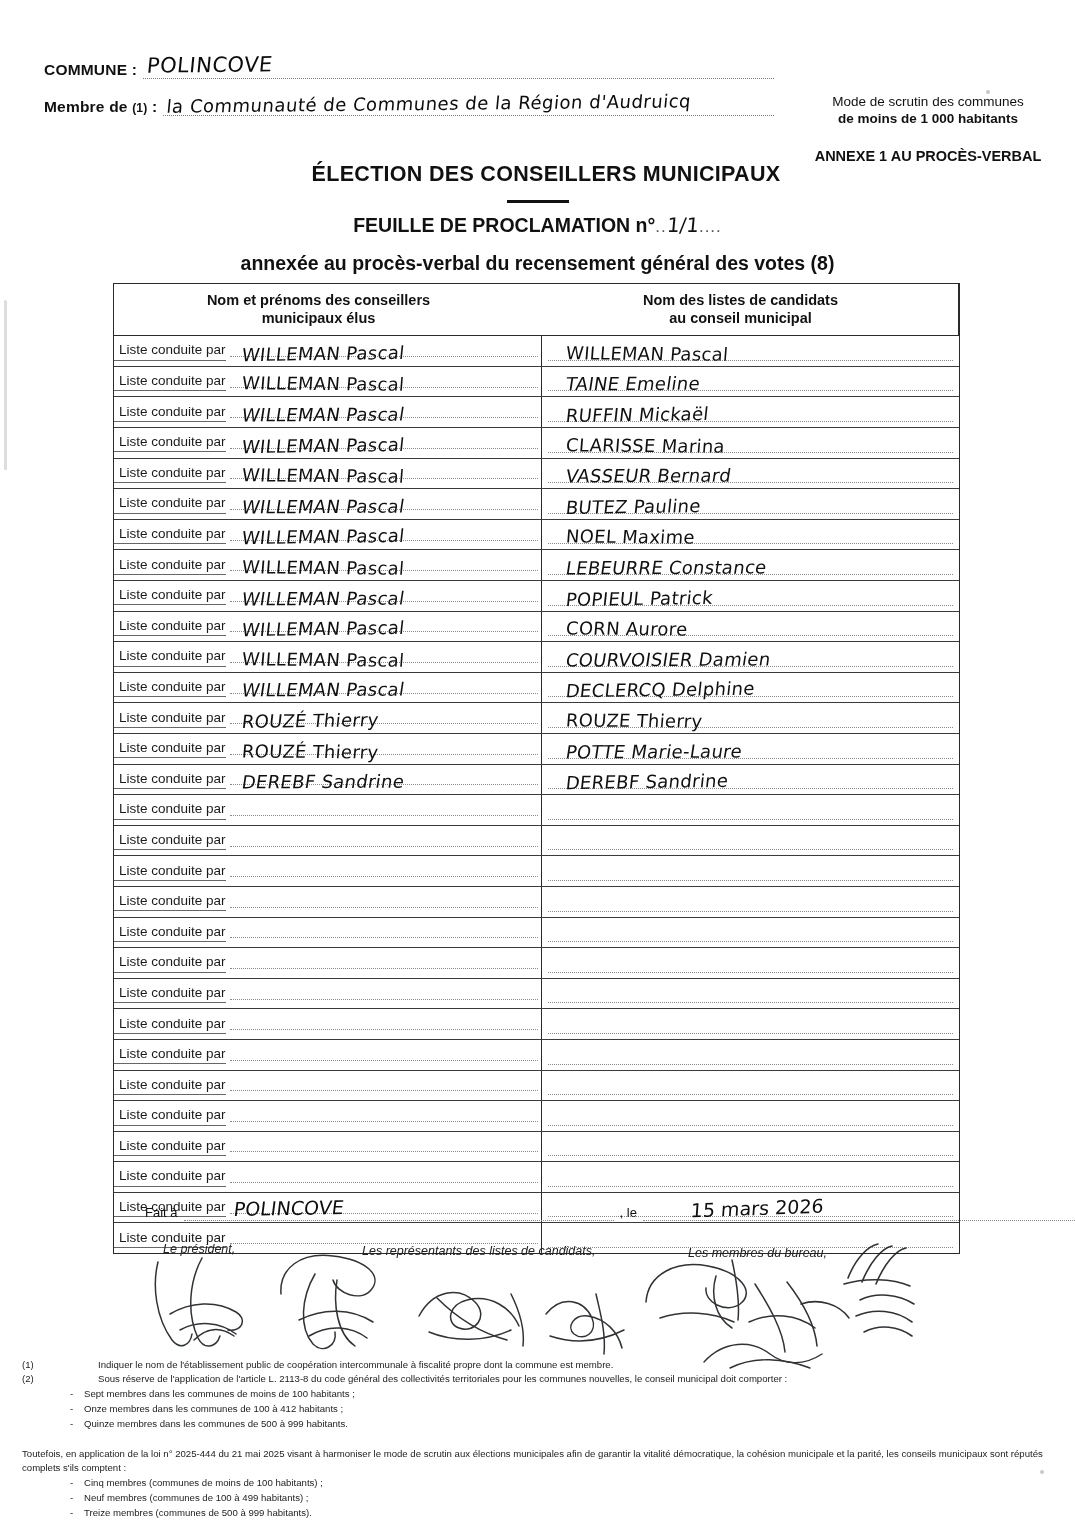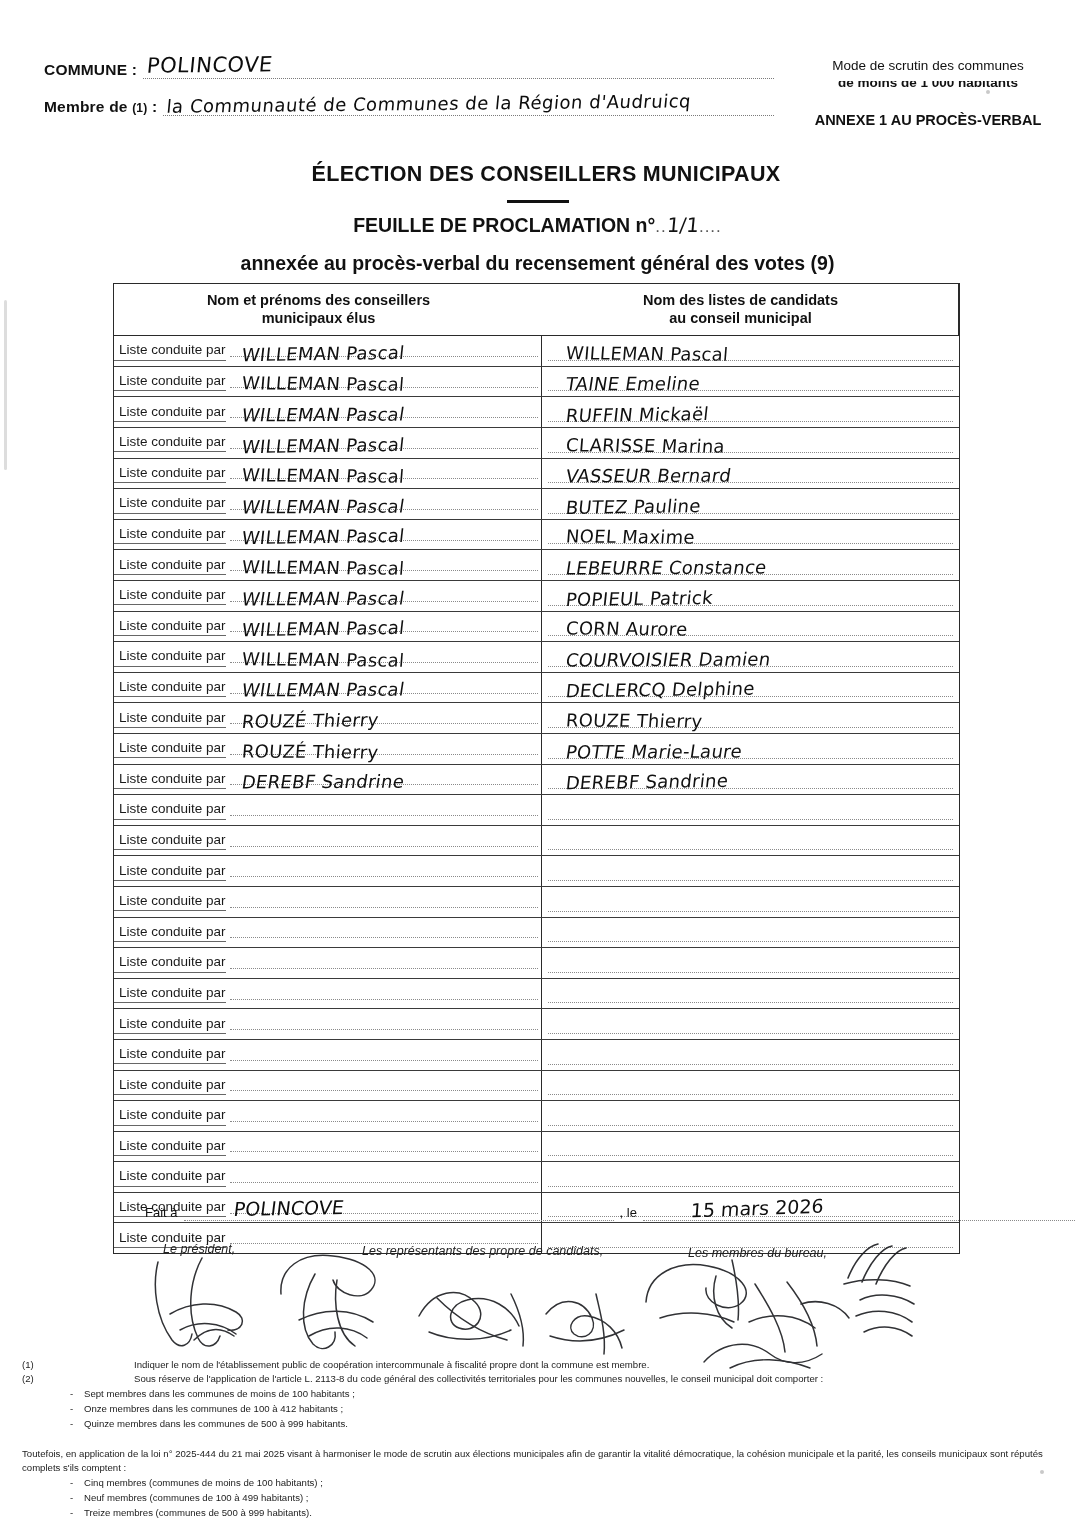--- a/index.html
+++ b/index.html
@@ -23,21 +23,21 @@
     font-family:"DejaVu Sans",sans-serif;
     position:absolute;left:4px;bottom:1px;
     font-size:21px;color:#0c0c0c;
     letter-spacing:.5px;
     transform:skewX(-6deg) rotate(-.6deg);
     white-space:nowrap;
   }
   .hw.sm{font-size:18px;}
 
   .hdr-right{position:absolute;right:16px;top:58px;width:262px;text-align:center;line-height:1.25;}
-  .hdr-right .l1{font-size:13.5px;}
+  .hdr-right .l1{font-size:13.5px;margin-top:36px;}
   .hdr-right .l2{font-size:13.5px;font-weight:bold;}
   .hdr-right .annexe{margin-top:20px;font-size:14.5px;font-weight:bold;line-height:1.15;}
   .clip-bot{position:absolute;left:0;right:0;top:14px;height:9px;background:#fff;}
 
   
   .t1{position:absolute;left:0;right:0;top:162px;text-align:center;font-size:21.5px;font-weight:bold;letter-spacing:.3px;padding-left:17px;}
   .rule{position:absolute;left:50%;top:200px;width:62px;height:3px;background:#111;transform:translateX(-50%);}
   .t2{position:absolute;left:0;right:0;top:213px;text-align:center;font-size:19.5px;font-weight:bold;}
   .t2 .dots{letter-spacing:1px;color:#555;font-weight:normal;font-size:17px;}
   .t2 .hwnum{
@@ -91,21 +91,21 @@
   .sigcap{position:absolute;font-size:12.5px;font-style:italic;color:#222;}
   .sig-pres{left:163px;top:4px;}
   .sig-rep{left:362px;top:6px;}
   .sig-bur{left:688px;top:8px;}
   .scribble{position:absolute;opacity:.88;}
   .scribble svg{display:block;}
 
   
   .foot{position:absolute;left:22px;top:1358px;right:14px;font-size:9.6px;line-height:1.42;color:#1c1c1c;}
   .fn-num{position:absolute;left:0;}
-  .fn-ind{margin-left:112px;}
+  .fn-ind{margin-left:76px;}
   .bullets{margin:2px 0 0 0;padding:0;list-style:none;}
   .bullets li{display:flex;margin:1.5px 0;}
   .bullets .bt{width:14px;margin-left:48px;flex:none;}
   .para{margin-top:16px;}
   .dashlist{margin:2px 0 0 0;padding:0;list-style:none;}
   .dashlist li{display:flex;margin:1.5px 0;}
   .dashlist .dt{width:14px;margin-left:48px;flex:none;}
 
   
   .speck{position:absolute;background:#c9c9c9;border-radius:50%;}
@@ -141,21 +141,21 @@
       <span>ANNEXE 1 AU PROCÈS-VERBAL</span>
       <div class="clip-bot"></div>
     </div>
   </div>
 
   <div class="t1">ÉLECTION DES CONSEILLERS MUNICIPAUX</div>
   <div class="rule"></div>
   <div class="t2">
     <span>FEUILLE DE PROCLAMATION n°</span><span class="dots">..</span><span class="hwnum">1/1</span><span class="dots">....</span>
   </div>
-  <div class="t3">annexée au procès-verbal du recensement général des votes (9)</div>
+  <div class="t3">annexée au procès-verbal du recensement général des votes (8)</div>
 
   <div class="tbl">
     <div class="thead">
       <div class="th c2">
         <div>Nom et prénoms des conseillers</div>
         <div>municipaux élus</div>
       </div>
       <div class="th c1">
         <div>Nom des listes de candidats</div>
         <div>au conseil municipal</div>
@@ -471,21 +471,21 @@
       <span class="ink2">POLINCOVE</span>
     </span>
     <span class="lbl">, le</span>
     <span class="fill f2">
       <span class="ink2">15 mars 2026</span>
     </span>
   </div>
 
   <div class="sigs">
     <span class="sigcap sig-pres">Le président,</span>
-    <span class="sigcap sig-rep">Les représentants des propre de candidats,</span>
+    <span class="sigcap sig-rep">Les représentants des listes de candidats,</span>
     <span class="sigcap sig-bur">Les membres du bureau,</span>
 
     <span class="scribble" style="left:150px;top:18px;">
       <svg width="130" height="100" viewBox="0 0 130 100">
           <g fill="none" stroke="#15161a" stroke-width="1.5" stroke-linecap="round">
         <path d="M8 6 C2 30 6 62 22 84 C30 94 40 90 42 78"></path>
         <path d="M52 2 C40 24 36 56 48 82 C54 94 66 92 70 80"></path>
         <path d="M20 58 C40 46 66 44 86 56 C98 63 92 76 78 74"></path>
         <path d="M30 74 C48 64 70 66 86 78"></path>
         <path d="M44 84 C56 72 70 70 84 80"></path>

